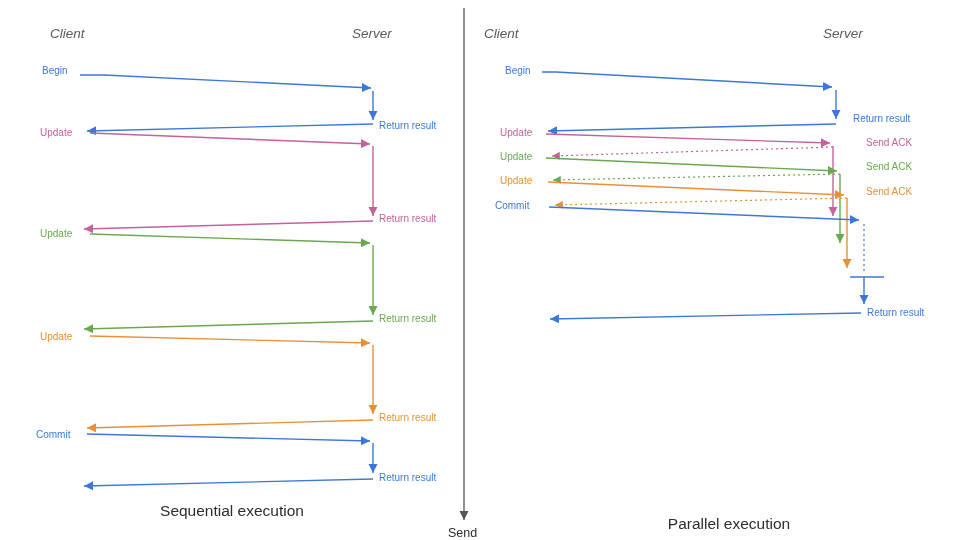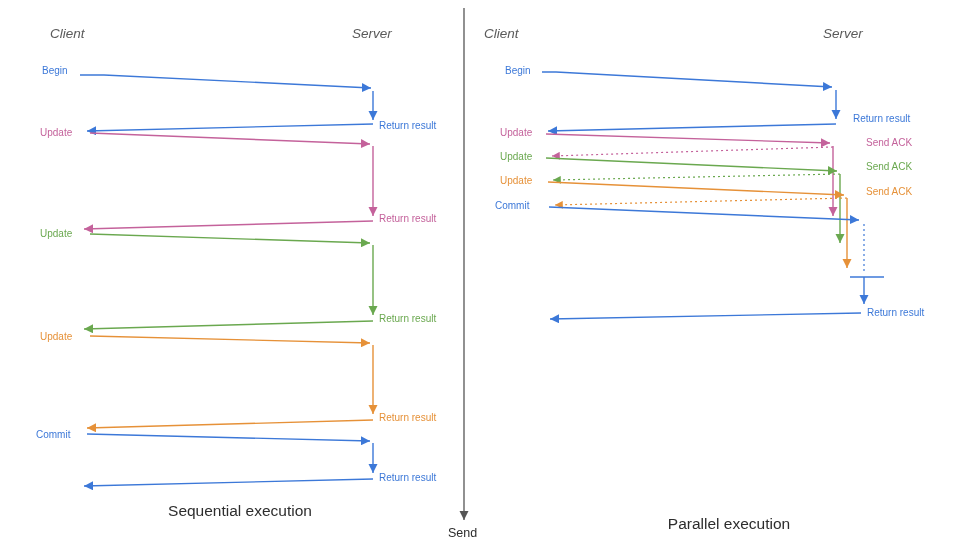--- a/index.html
+++ b/index.html
@@ -109,21 +109,21 @@
   <span class="lbl t-blue" style="left:379px;top:119px">Return result</span>
   <span class="lbl t-pink" style="left:40px;top:126px">Update</span>
   <span class="lbl t-pink" style="left:379px;top:212px">Return result</span>
   <span class="lbl t-green" style="left:40px;top:227px">Update</span>
   <span class="lbl t-green" style="left:379px;top:312px">Return result</span>
   <span class="lbl t-orange" style="left:40px;top:330px">Update</span>
   <span class="lbl t-orange" style="left:379px;top:411px">Return result</span>
   <span class="lbl t-blue" style="left:36px;top:428px">Commit</span>
   <span class="lbl t-blue" style="left:379px;top:471px">Return result</span>
 
-  <span class="lbl caption" style="left:240px;top:504px">Sequential execution</span>
+  <span class="lbl caption" style="left:232px;top:504px">Sequential execution</span>
 
   <span class="lbl role" style="left:484px;top:27px">Client</span>
   <span class="lbl role" style="left:823px;top:27px">Server</span>
 
   <span class="lbl t-blue" style="left:505px;top:64px">Begin</span>
   <span class="lbl t-blue" style="left:853px;top:112px">Return result</span>
   <span class="lbl t-pink" style="left:500px;top:126px">Update</span>
   <span class="lbl t-pink" style="left:866px;top:136px">Send ACK</span>
   <span class="lbl t-green" style="left:500px;top:150px">Update</span>
   <span class="lbl t-green" style="left:866px;top:160px">Send ACK</span>

